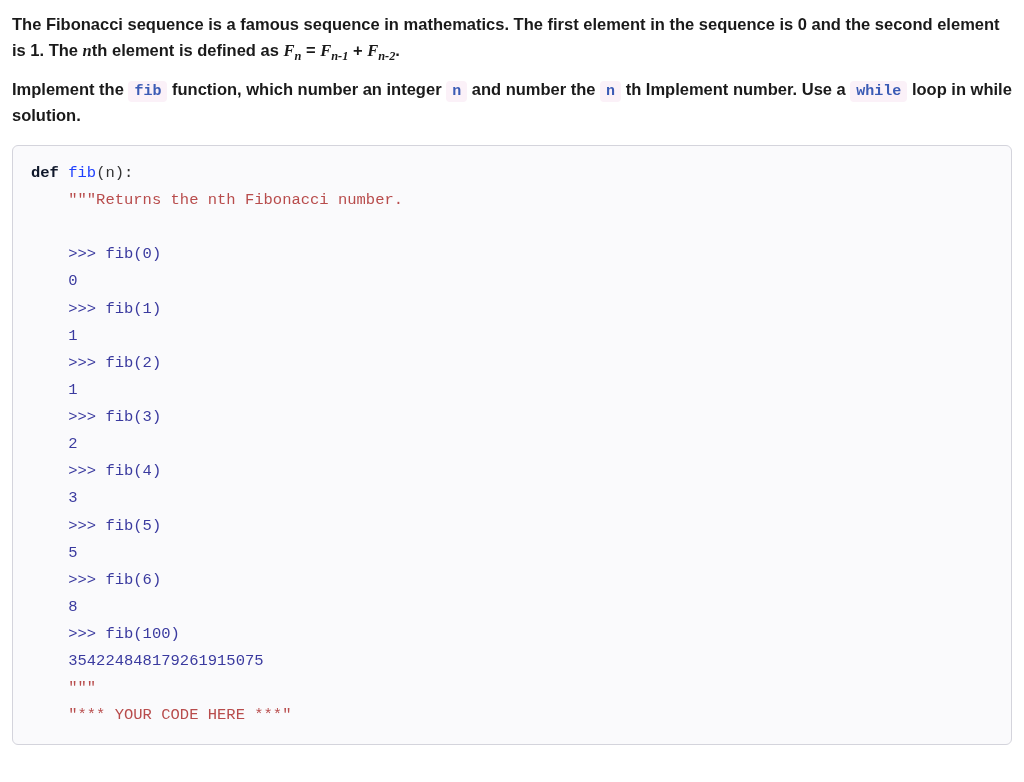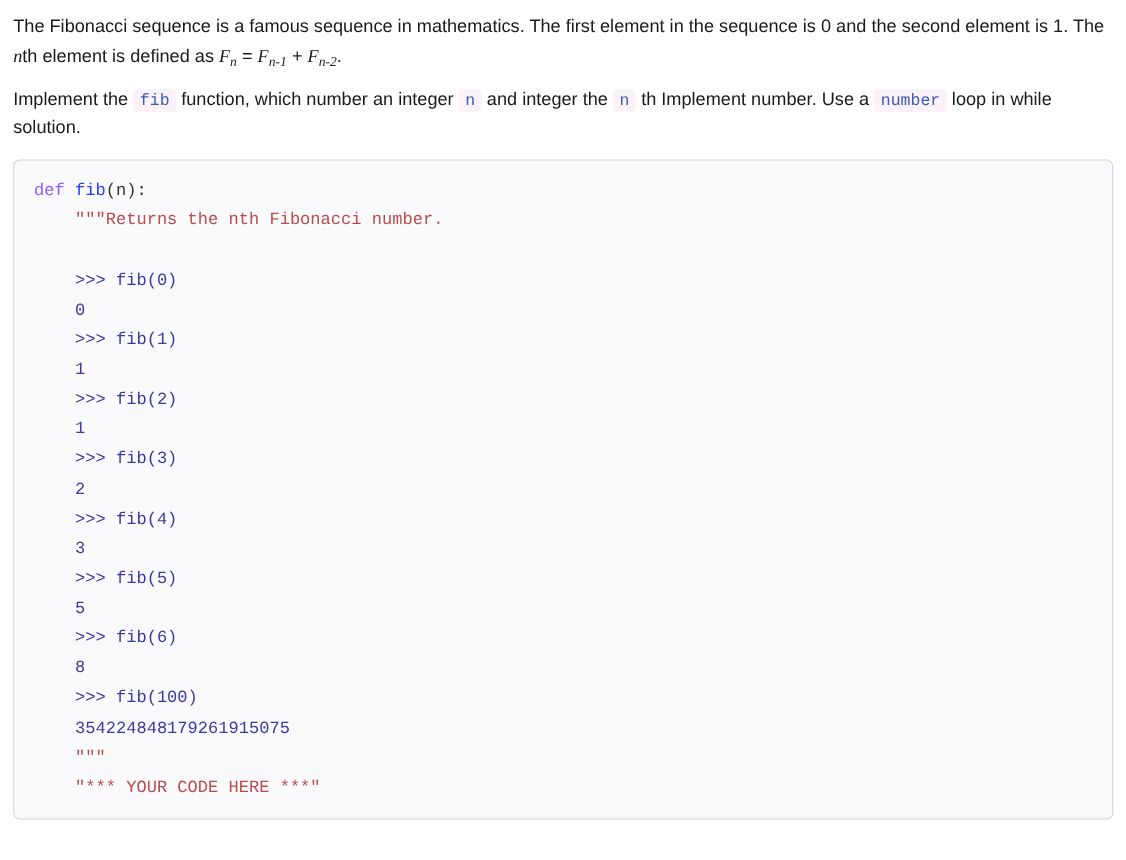--- a/index.html
+++ b/index.html
@@ -10,20 +10,21 @@
     body {
       font-family: -apple-system, BlinkMacSystemFont, "Segoe UI", Helvetica, Arial, sans-serif;
       font-size: 16.5px;
       line-height: 1.55;
       color: #1a1a1a;
       padding: 12px;
       background: #fff;
     }
     .paragraph {
       margin-bottom: 14px;
+      font-weight: bold;
     }
     .code-inline {
       font-family: "SF Mono", Monaco, Consolas, "Courier New", monospace;
       background: #fbf1f8;
       color: #3b5bb5;
       padding: 2px 6px;
       border-radius: 4px;
       font-size: 15px;
     }
     .math-var {
@@ -42,37 +43,37 @@
       border: 1px solid #d4d4dc;
       border-radius: 6px;
       padding: 14px 18px;
       font-family: "SF Mono", Monaco, Consolas, "Courier New", monospace;
       font-size: 15.5px;
       line-height: 1.75;
       white-space: pre;
       overflow-x: auto;
       margin-top: 16px;
     }
-    .tok-kw { color: #8b5cf6; font-weight: normal; }
+    .tok-kw { color: #0f172a; font-weight: bold; }
     .tok-fn { color: #1e3fff; }
     .tok-param { color: #333; }
     .tok-doc { color: #b84c4c; }
     .tok-call { color: #3a3a9f; text-align: right; }
     .tok-result { color: #3a3a9f; }
     .tok-str { color: #b84c4c; }
   </style>
 </head>
 <body>
 
 <p class="paragraph">
   <span>The Fibonacci sequence is a famous sequence in mathematics. The first element in the sequence is 0 and the second element is 1. The </span><span class="math-var">n</span><span>th element is defined as </span><span class="math-var">F</span><span class="math-sub">n</span><span> = </span><span class="math-var">F</span><span class="math-sub">n-1</span><span> + </span><span class="math-var">F</span><span class="math-sub">n-2</span><span>.</span>
 </p>
 
 <p class="paragraph">
-  <span>Implement the </span><code class="code-inline">fib</code><span> function, which number an integer </span><code class="code-inline">n</code><span> and integer the </span><code class="code-inline">n</code><span> th Implement number. Use a </span><code class="code-inline">number</code><span> loop in while solution.</span>
+  <span>Implement the </span><code class="code-inline">fib</code><span> function, which number an integer </span><code class="code-inline">n</code><span> and number the </span><code class="code-inline">n</code><span> th Implement number. Use a </span><code class="code-inline">while</code><span> loop in while solution.</span>
 </p>
 
 <div class="code-block" id="code-block"><span class="tok-kw">def</span><span class="tok-fn"> fib</span><span class="tok-param">(n):</span>
 <span class="tok-doc">    """Returns the nth Fibonacci number.</span>
 
 <span class="tok-call">    &gt;&gt;&gt; fib(0)</span>
 <span class="tok-result">    0</span>
 <span class="tok-call">    &gt;&gt;&gt; fib(1)</span>
 <span class="tok-result">    1</span>
 <span class="tok-call">    &gt;&gt;&gt; fib(2)</span>

